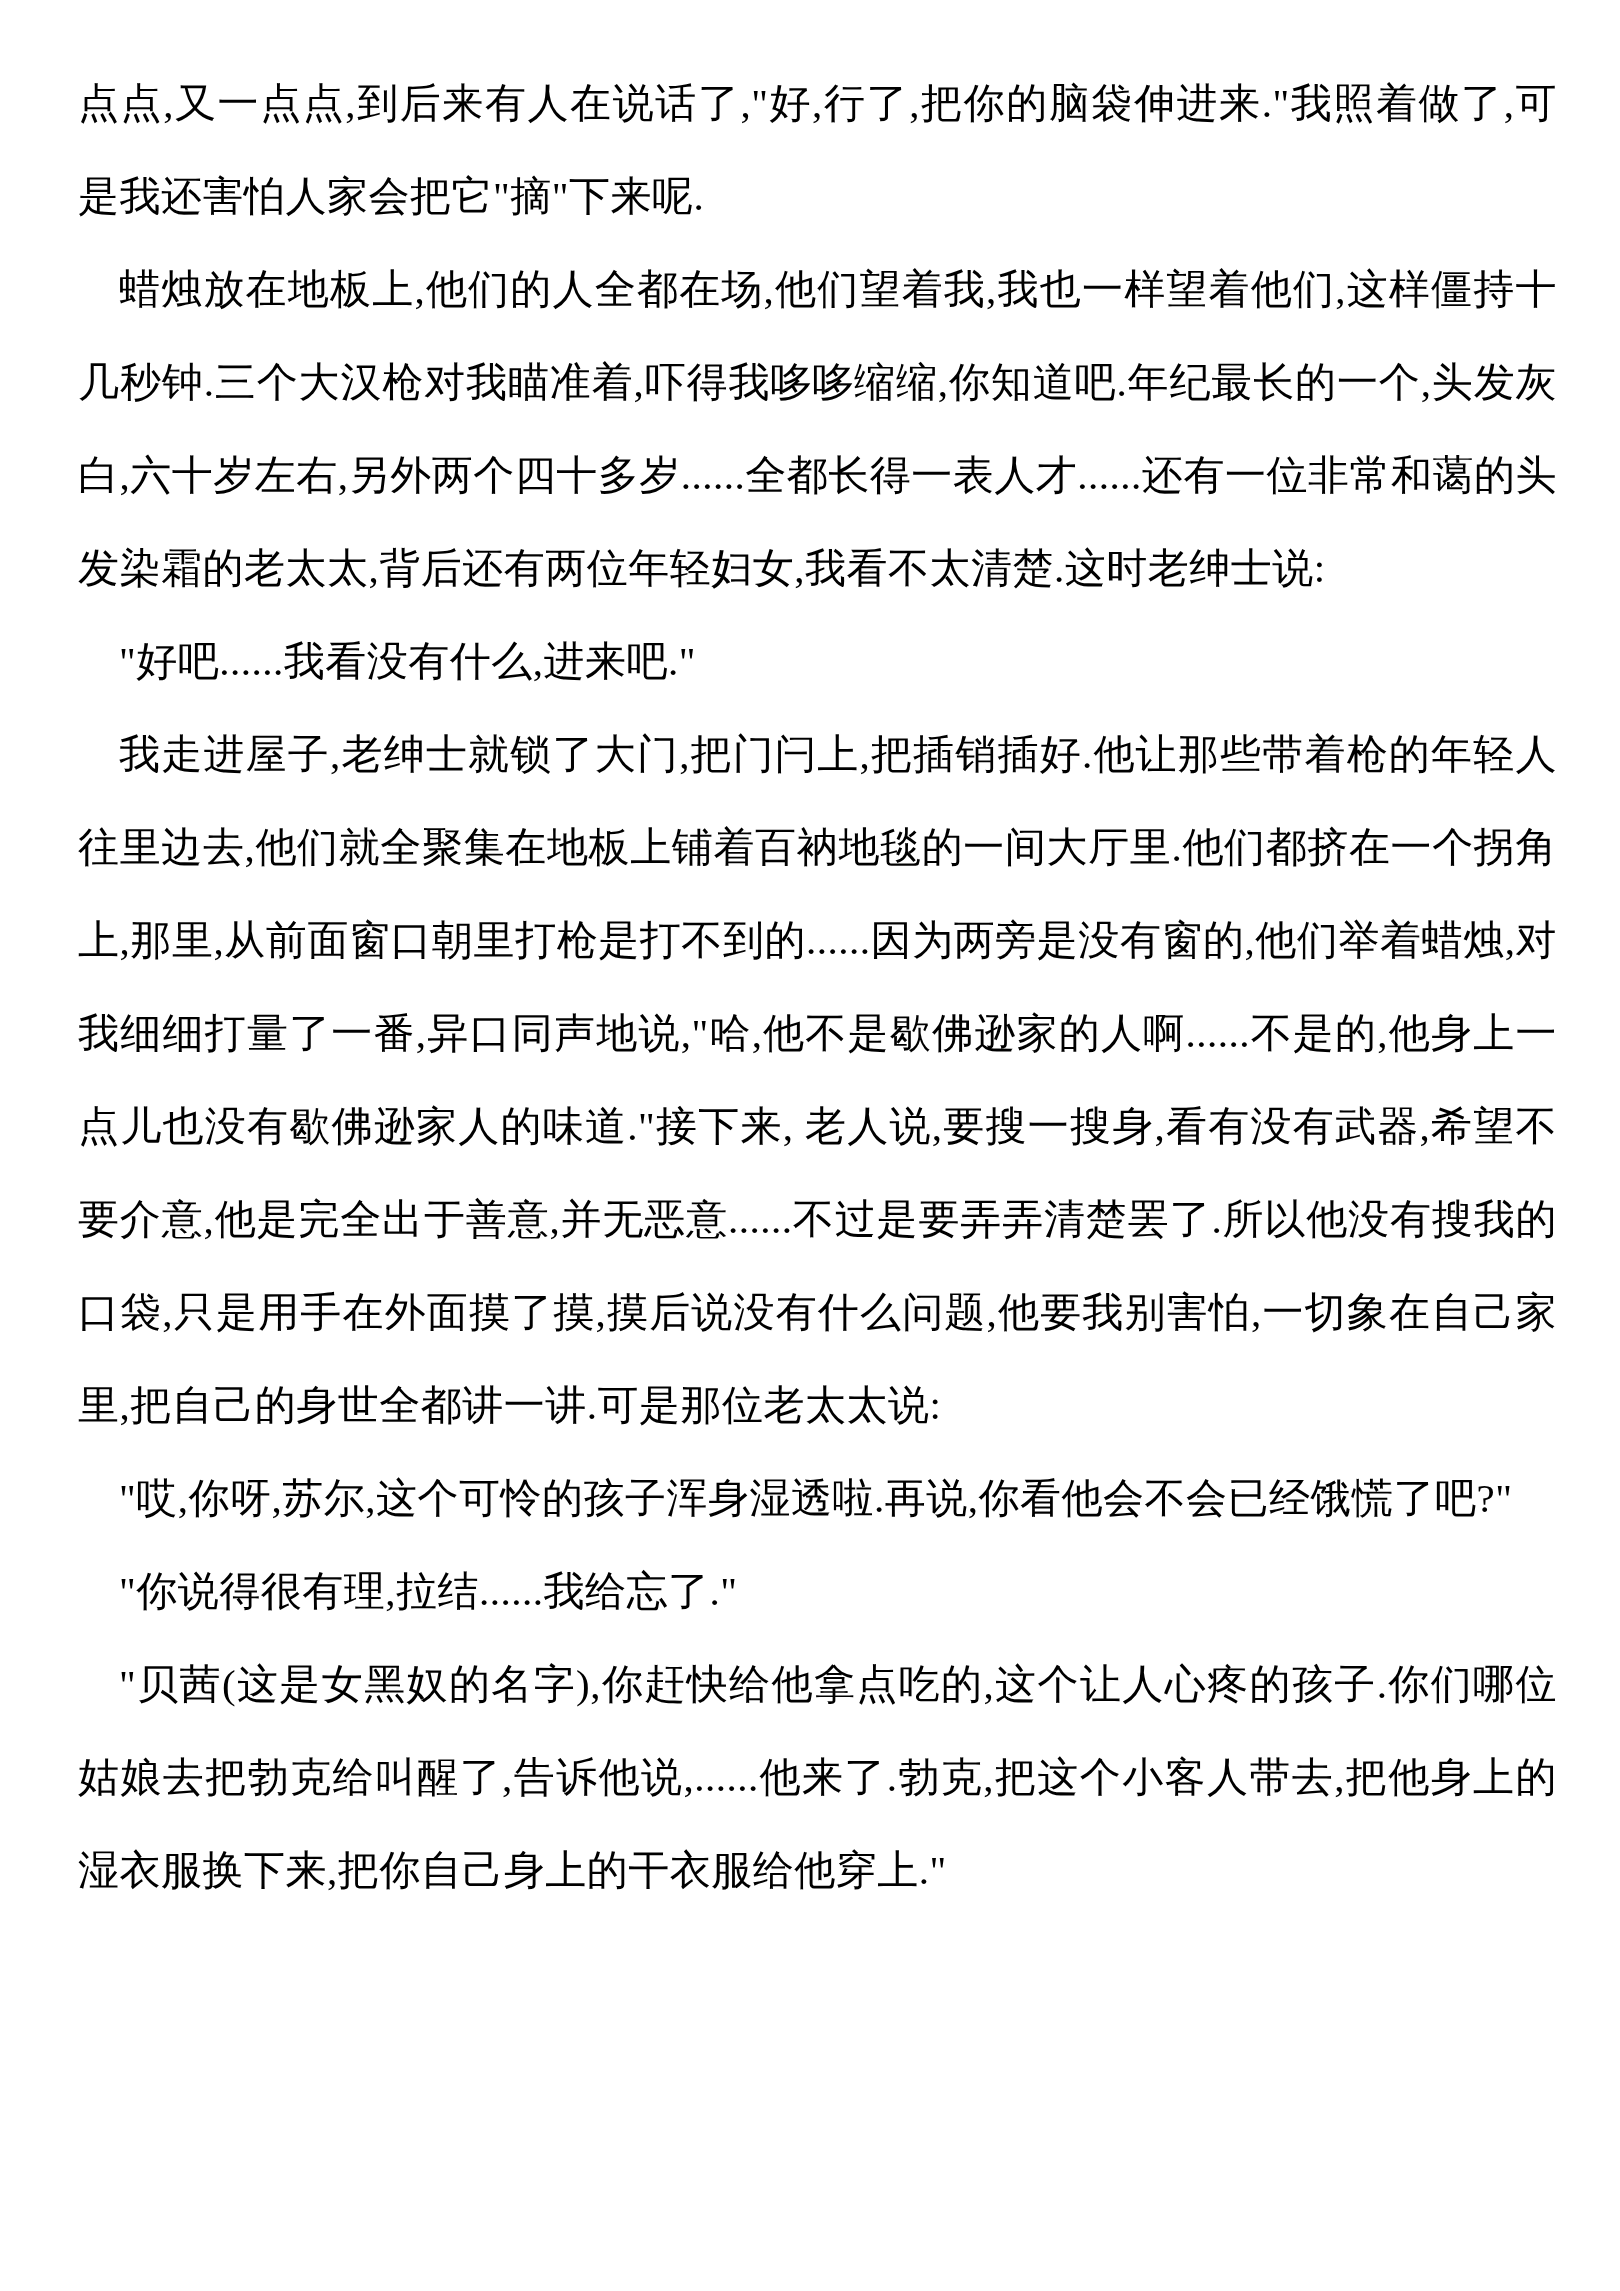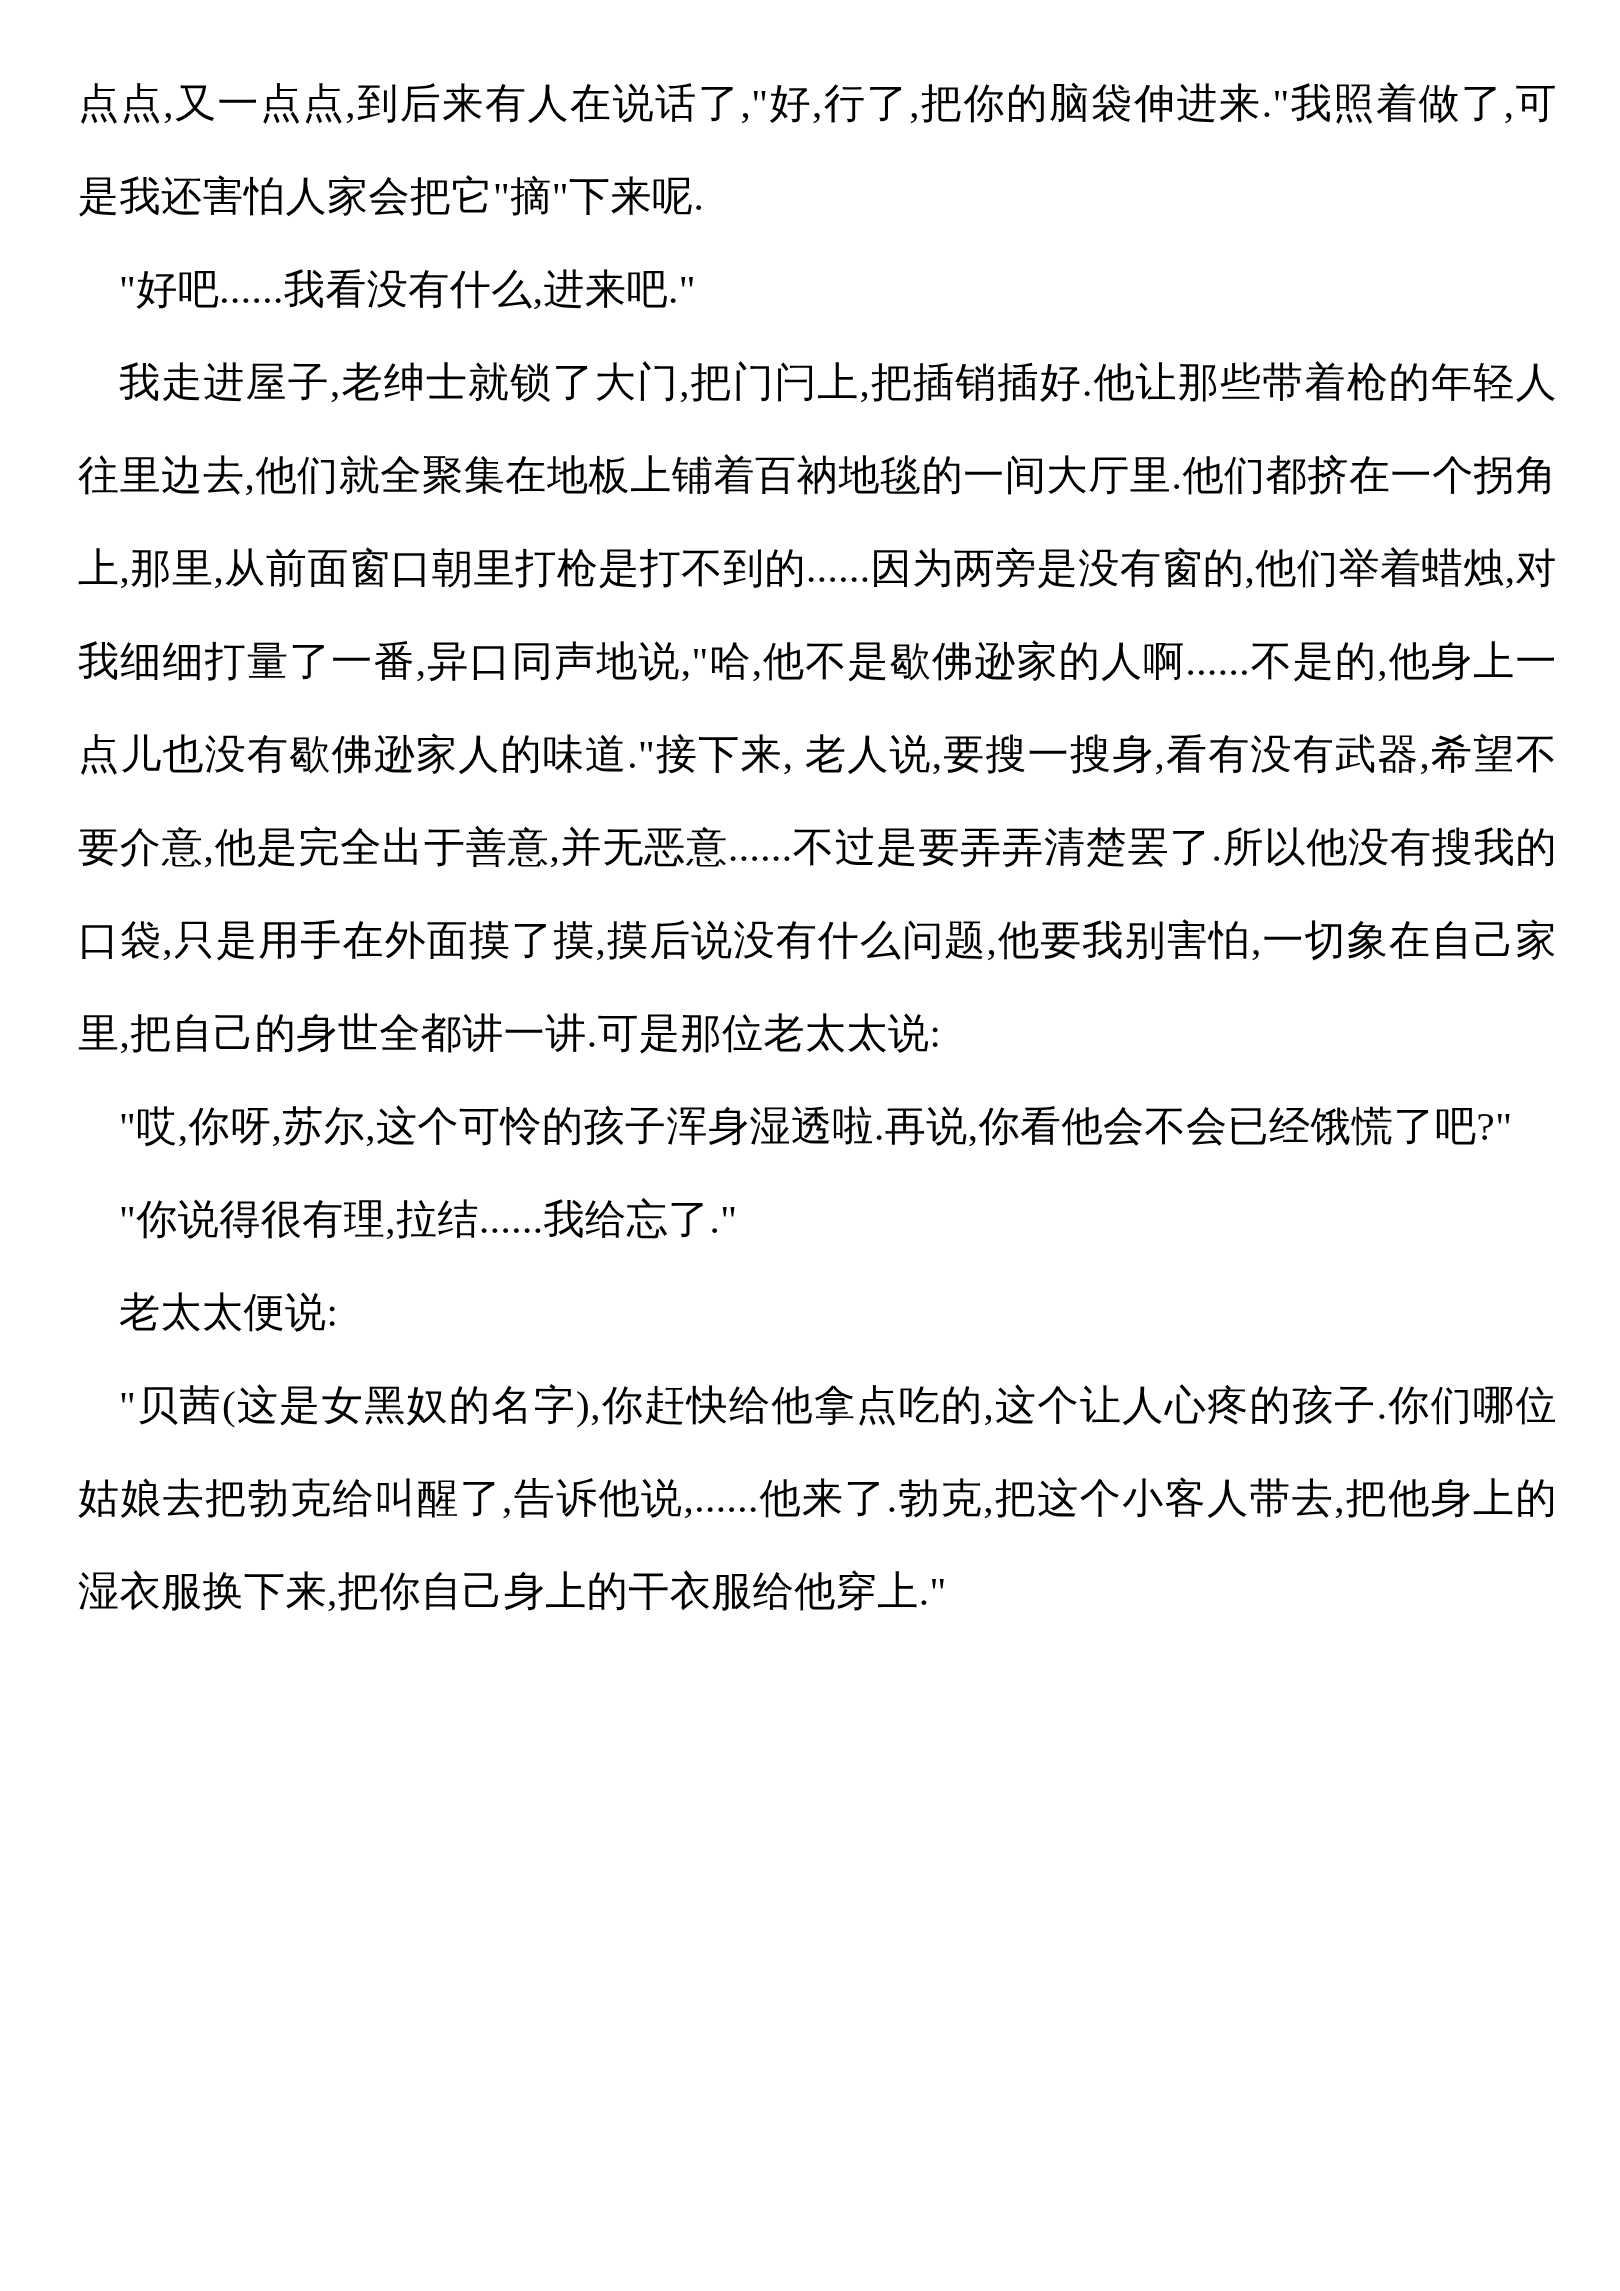--- a/index.html
+++ b/index.html
@@ -30,20 +30,20 @@
   }
   .para.no-indent {
     text-indent: 0;
   }
 </style>
 </head>
 <body>
 
 <div class="page">
   <p class="para no-indent">点点,又一点点,到后来有人在说话了,"好,行了,把你的脑袋伸进来."我照着做了,可是我还害怕人家会把它"摘"下来呢.</p>
+  <p class="para">蜡烛放在地板上,他们的人全都在场,他们望着我,我也一样望着他们,这样僵持十几秒钟.三个大汉枪对我瞄准着,吓得我哆哆缩缩,你知道吧.年纪最长的一个,头发灰白,六十岁左右,另外两个四十多岁......全都长得一表人才......还有一位非常和蔼的头发染霜的老太太,背后还有两位年轻妇女,我看不太清楚.这时老绅士说:</p>
   <p class="para">"好吧......我看没有什么,进来吧."</p>
   <p class="para">我走进屋子,老绅士就锁了大门,把门闩上,把插销插好.他让那些带着枪的年轻人往里边去,他们就全聚集在地板上铺着百衲地毯的一间大厅里.他们都挤在一个拐角上,那里,从前面窗口朝里打枪是打不到的......因为两旁是没有窗的,他们举着蜡烛,对我细细打量了一番,异口同声地说,"哈,他不是歇佛逊家的人啊......不是的,他身上一点儿也没有歇佛逊家人的味道."接下来, 老人说,要搜一搜身,看有没有武器,希望不要介意,他是完全出于善意,并无恶意......不过是要弄弄清楚罢了.所以他没有搜我的口袋,只是用手在外面摸了摸,摸后说没有什么问题,他要我别害怕,一切象在自己家里,把自己的身世全都讲一讲.可是那位老太太说:</p>
   <p class="para">"哎,你呀,苏尔,这个可怜的孩子浑身湿透啦.再说,你看他会不会已经饿慌了吧?"</p>
   <p class="para">"你说得很有理,拉结......我给忘了."</p>
-  <p class="para">老太太便说:</p>
   <p class="para">"贝茜(这是女黑奴的名字),你赶快给他拿点吃的,这个让人心疼的孩子.你们哪位姑娘去把勃克给叫醒了,告诉他说,......他来了.勃克,把这个小客人带去,把他身上的湿衣服换下来,把你自己身上的干衣服给他穿上."</p>
 </div>
 
 
 </body></html>

